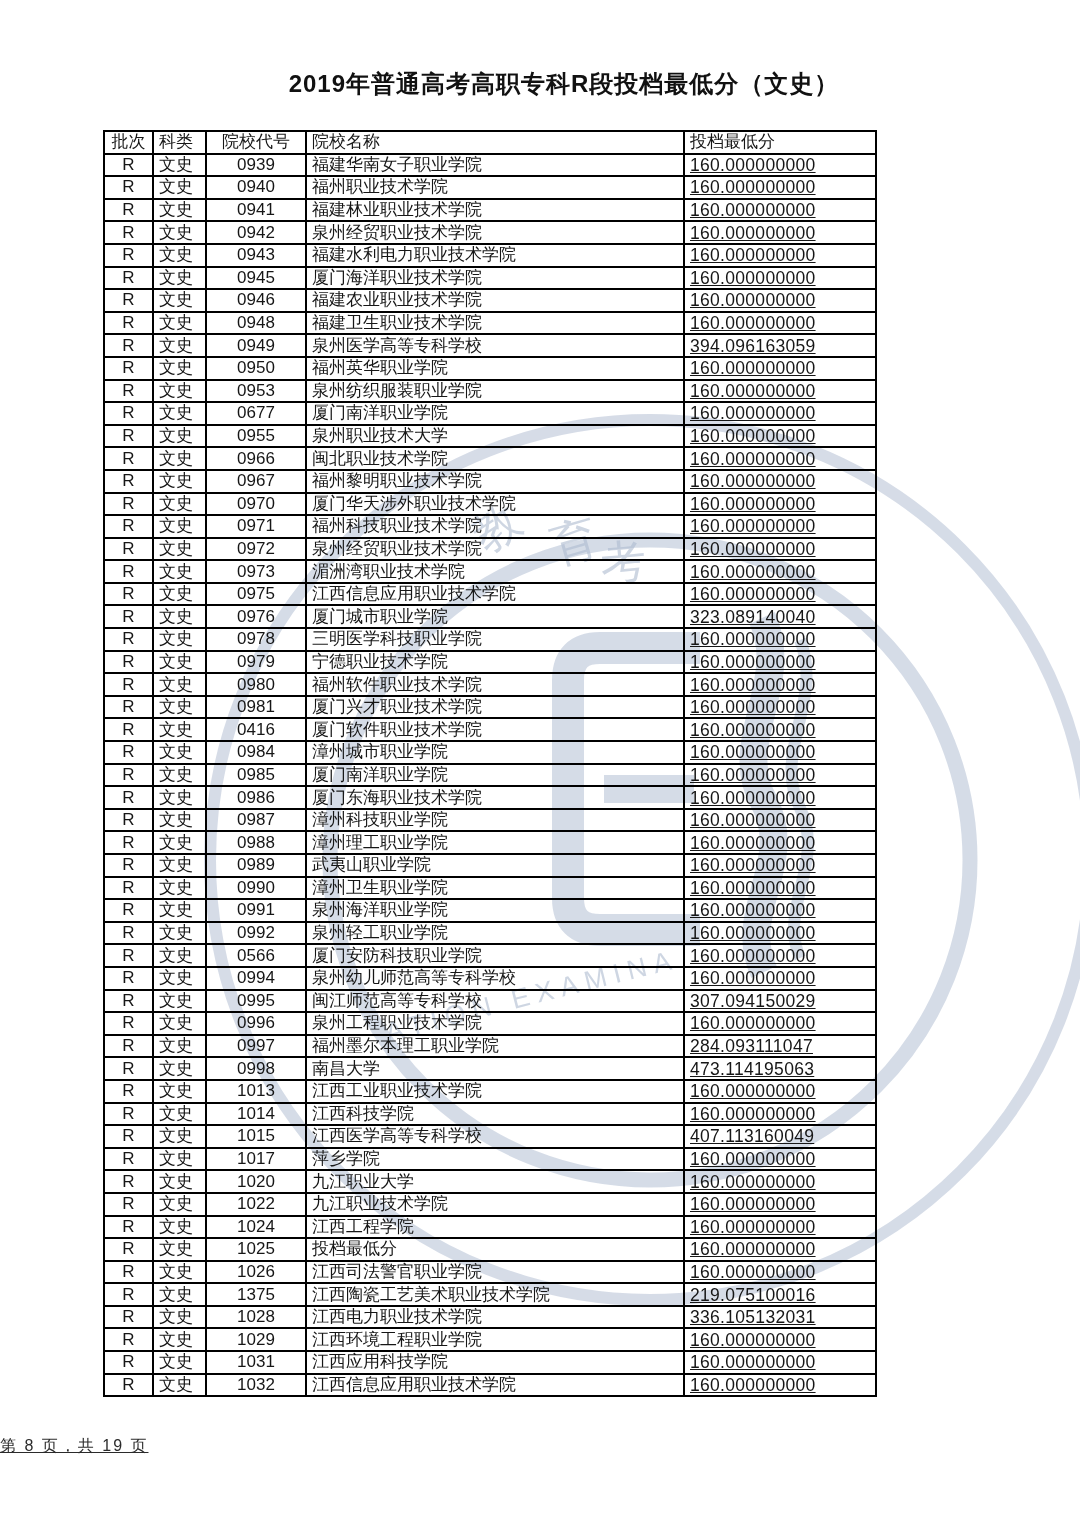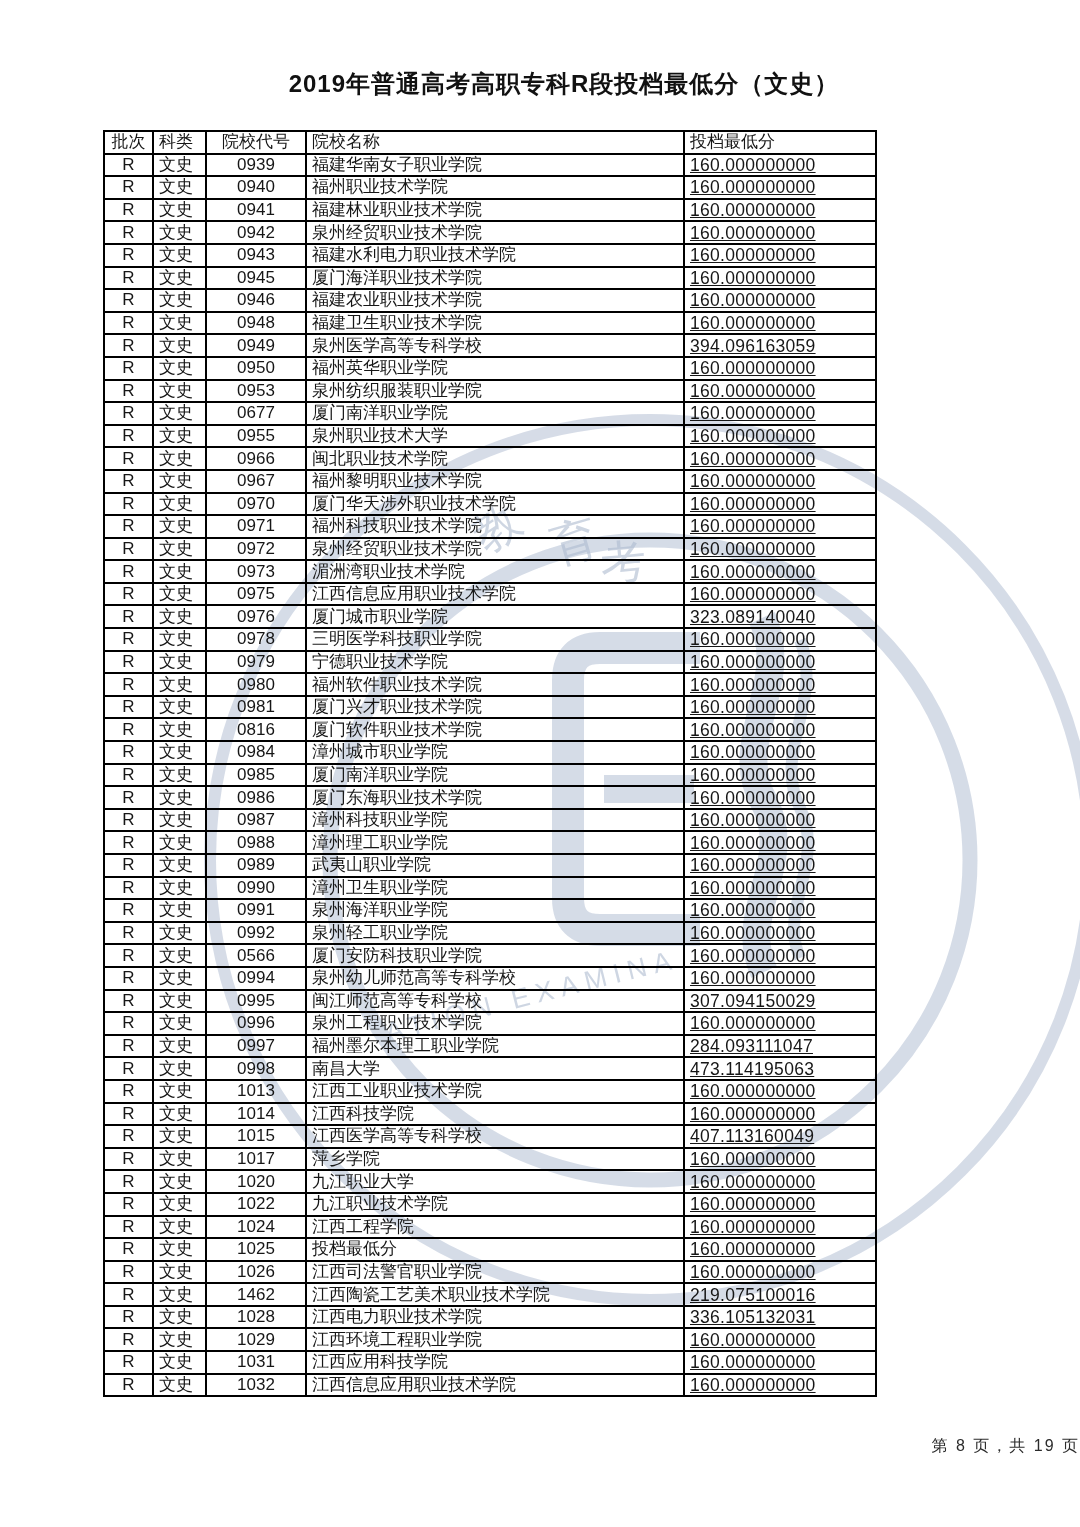--- a/index.html
+++ b/index.html
@@ -31,22 +31,23 @@
     white-space:nowrap; overflow:hidden;
     background:transparent; color:#161616;
   }
   .score-table th.col-batch, .score-table td.col-batch,
   .score-table th.col-code,  .score-table td.col-code {
     text-align:center; padding:0;
   }
   .score-table td.col-score { font-size:17.5px; letter-spacing:0.3px;text-decoration:underline; }
   .page-footer {
     position:absolute; top:1436px; left:0; width:1080px;
-    text-align:right; font-size:16px; color:#2b2b2b;
+    text-align:left; font-size:16px; color:#2b2b2b;
     letter-spacing:2px;
+    text-decoration:underline;
   }
 </style>
 </head>
 <body>
 
 <svg class="watermark" viewBox="0 0 1080 1527" xmlns="http://www.w3.org/2000/svg">
   <g stroke="#b4c0d4" fill="none" opacity="0.55">
     <circle cx="650" cy="860" r="440" stroke-width="12"></circle>
     <circle cx="650" cy="860" r="320" stroke-width="15"></circle>
 
@@ -260,21 +261,21 @@
       <tr>
         <td class="col-batch">R</td>
         <td class="col-cat">文史</td>
         <td class="col-code">0981</td>
         <td class="col-name">厦门兴才职业技术学院</td>
         <td class="col-score">160.000000000</td>
       </tr>
       <tr>
         <td class="col-batch">R</td>
         <td class="col-cat">文史</td>
-        <td class="col-code">0816</td>
+        <td class="col-code">0416</td>
         <td class="col-name">厦门软件职业技术学院</td>
         <td class="col-score">160.000000000</td>
       </tr>
       <tr>
         <td class="col-batch">R</td>
         <td class="col-cat">文史</td>
         <td class="col-code">0984</td>
         <td class="col-name">漳州城市职业学院</td>
         <td class="col-score">160.000000000</td>
       </tr>
@@ -435,21 +436,21 @@
       <tr>
         <td class="col-batch">R</td>
         <td class="col-cat">文史</td>
         <td class="col-code">1026</td>
         <td class="col-name">江西司法警官职业学院</td>
         <td class="col-score">160.000000000</td>
       </tr>
       <tr>
         <td class="col-batch">R</td>
         <td class="col-cat">文史</td>
-        <td class="col-code">1462</td>
+        <td class="col-code">1375</td>
         <td class="col-name">江西陶瓷工艺美术职业技术学院</td>
         <td class="col-score">219.075100016</td>
       </tr>
       <tr>
         <td class="col-batch">R</td>
         <td class="col-cat">文史</td>
         <td class="col-code">1028</td>
         <td class="col-name">江西电力职业技术学院</td>
         <td class="col-score">336.105132031</td>
       </tr>

